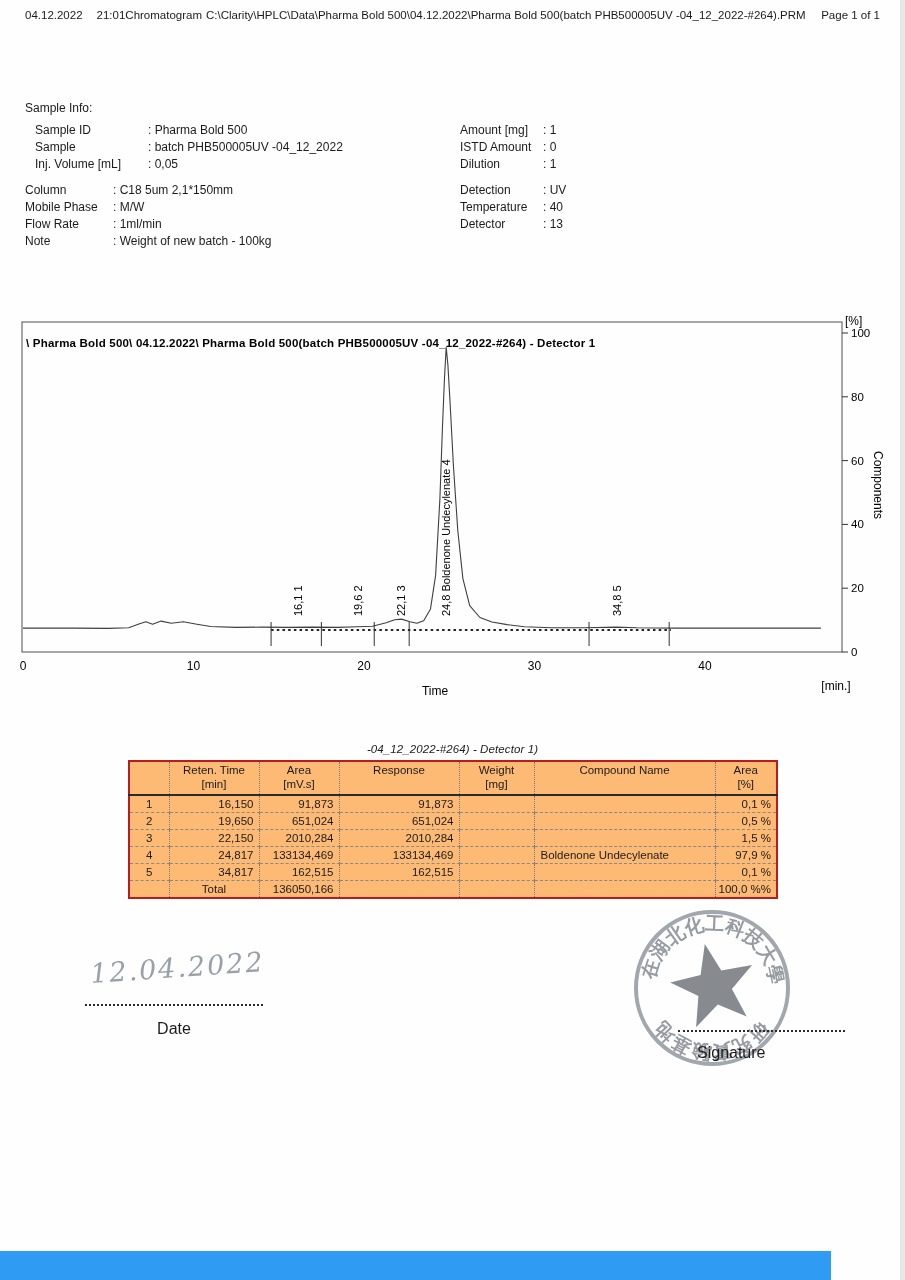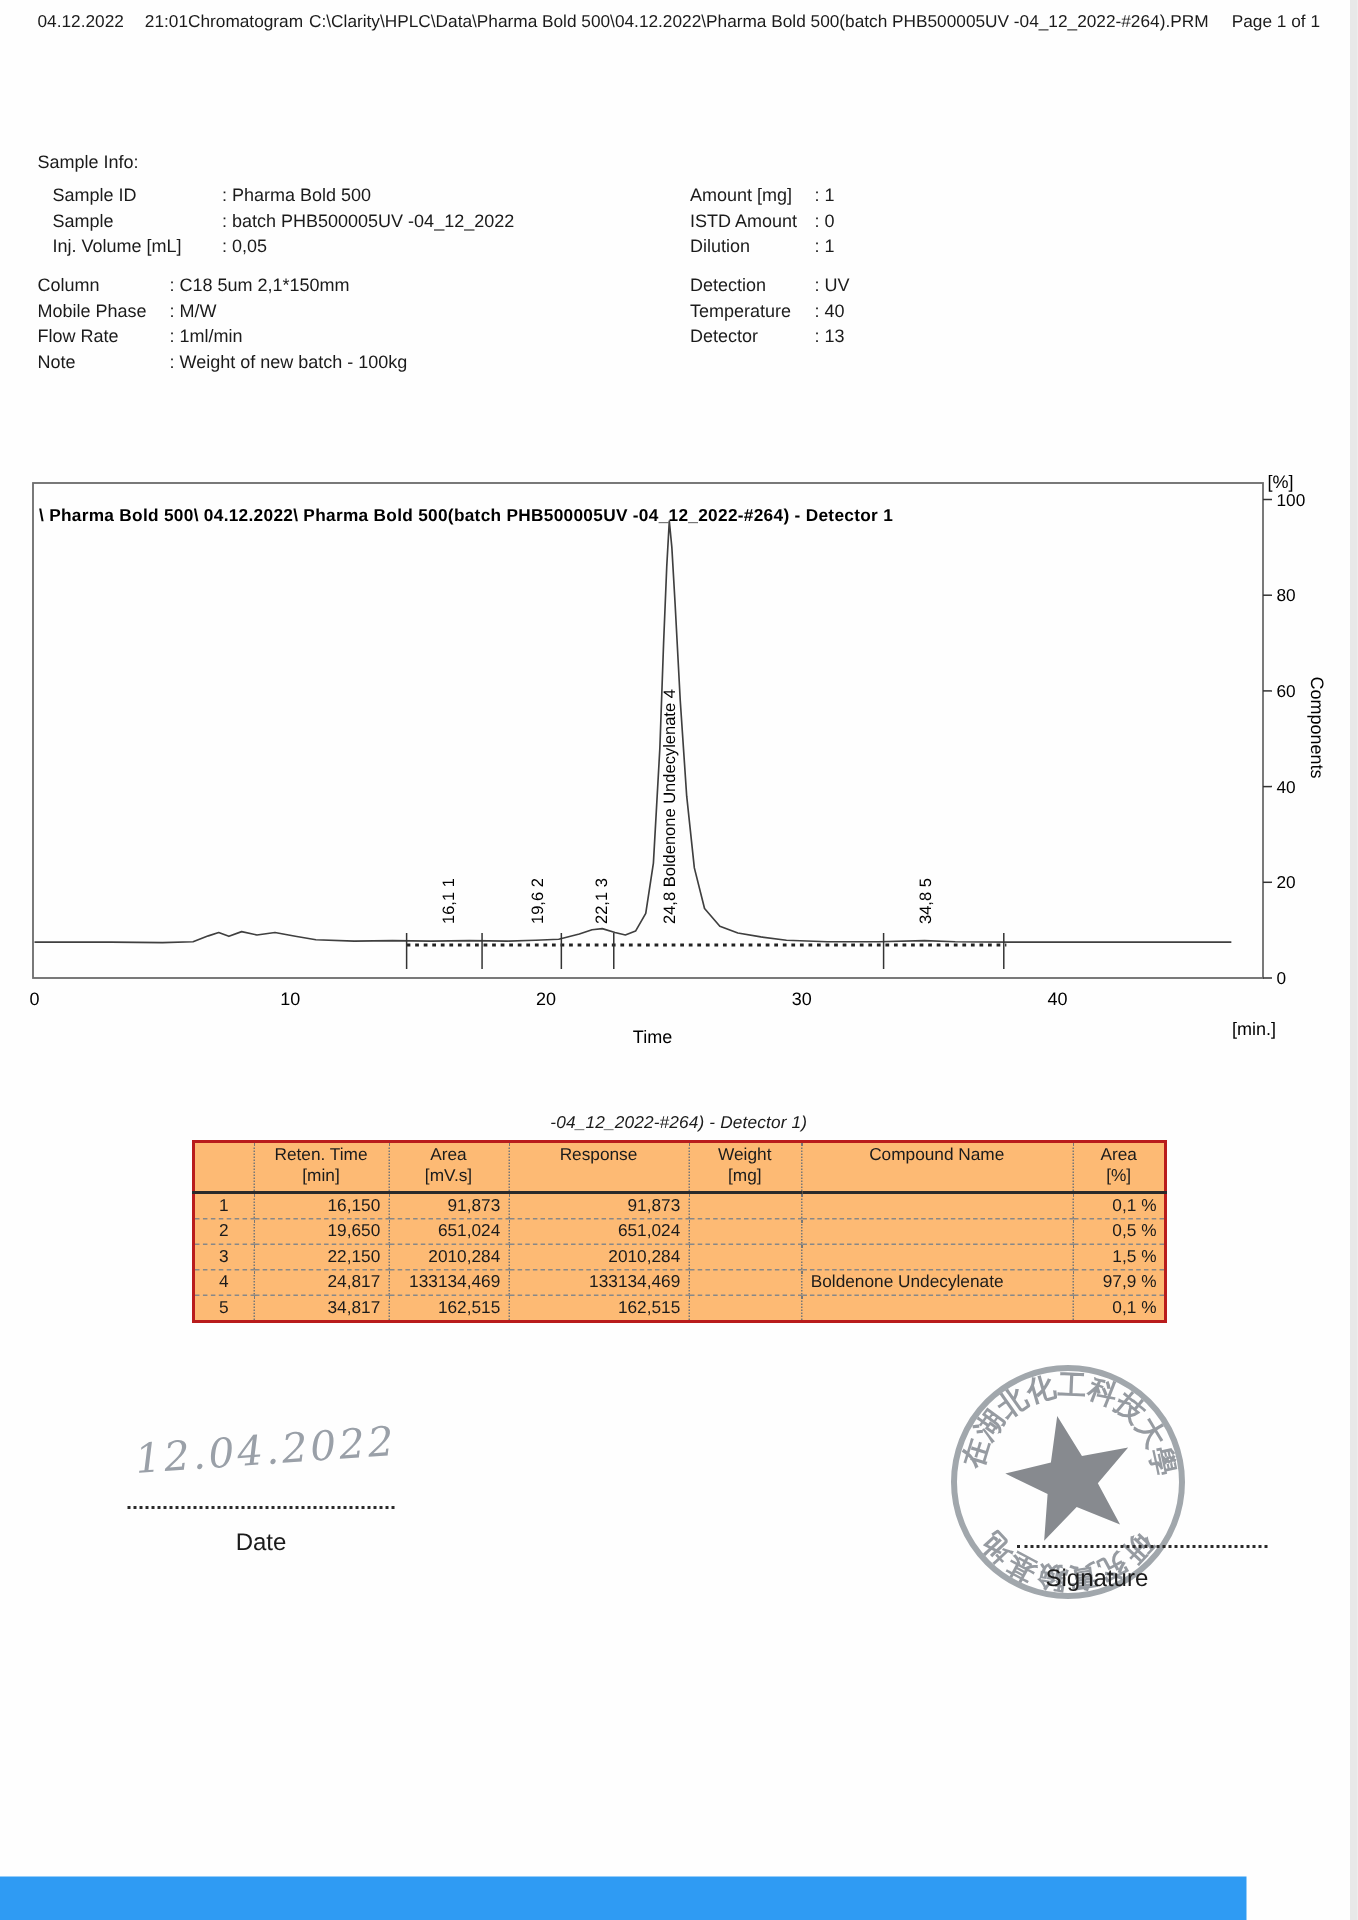--- a/index.html
+++ b/index.html
@@ -203,20 +203,29 @@
           </tr>
           <tr>
             <td class="a-c">5</td>
             <td class="a-r">34,817</td>
             <td class="a-r">162,515</td>
             <td class="a-r">162,515</td>
             <td class="a-c"></td>
             <td class="a-l"></td>
             <td class="a-r">0,1 %</td>
           </tr>
+          <tr>
+            <td class="a-c"></td>
+            <td class="a-c">Total</td>
+            <td class="a-r">136050,166</td>
+            <td class="a-r"></td>
+            <td class="a-c"></td>
+            <td class="a-l"></td>
+            <td class="a-r">100,0 %%</td>
+          </tr>
         </tbody>
     </table>
   </div>
 
   <div class="hand">12.04.2022</div>
   <div class="dotline" style="left:85px;top:1004px;width:178px"></div>
   <div class="slabel" style="left:85px;top:1020px;width:178px;text-align:center">Date</div>
 
   <div class="dotline" style="left:678px;top:1030px;width:167px"></div>
   <div class="slabel" style="left:697px;top:1044px">Signature</div>

